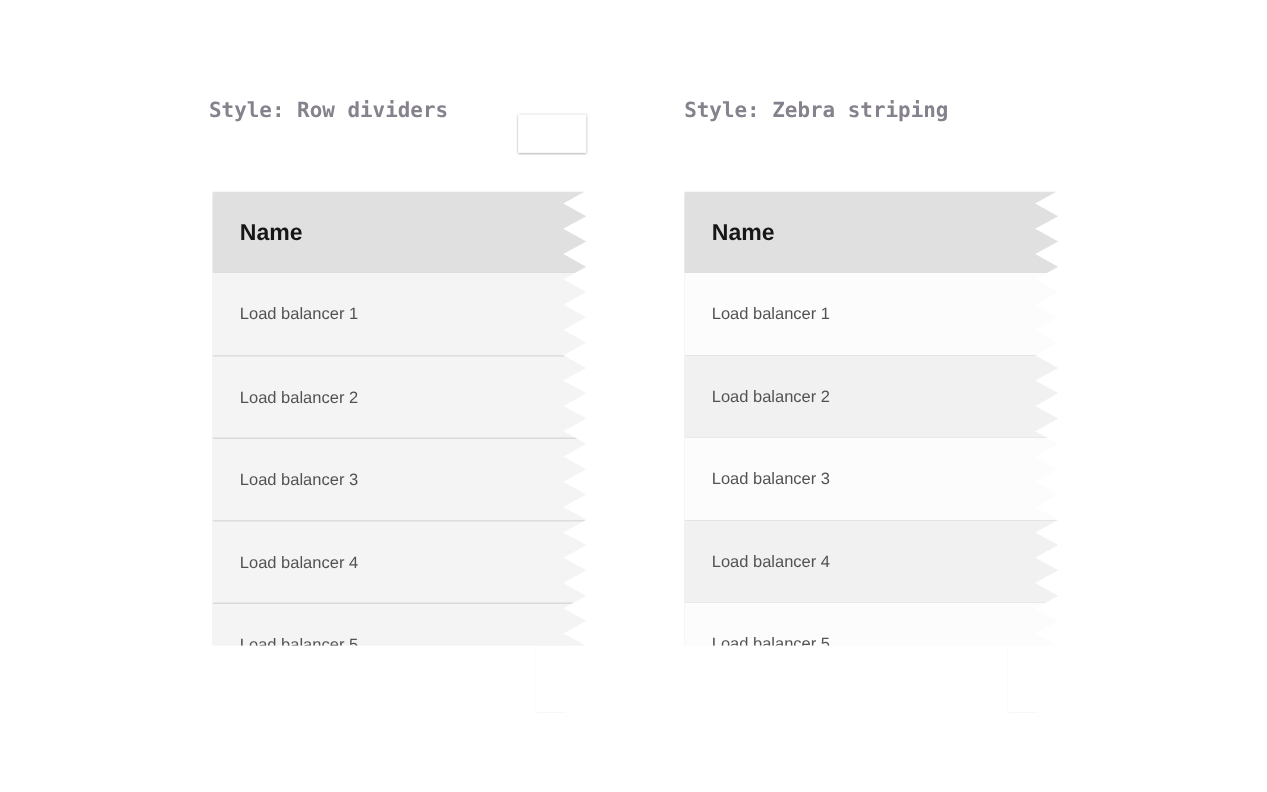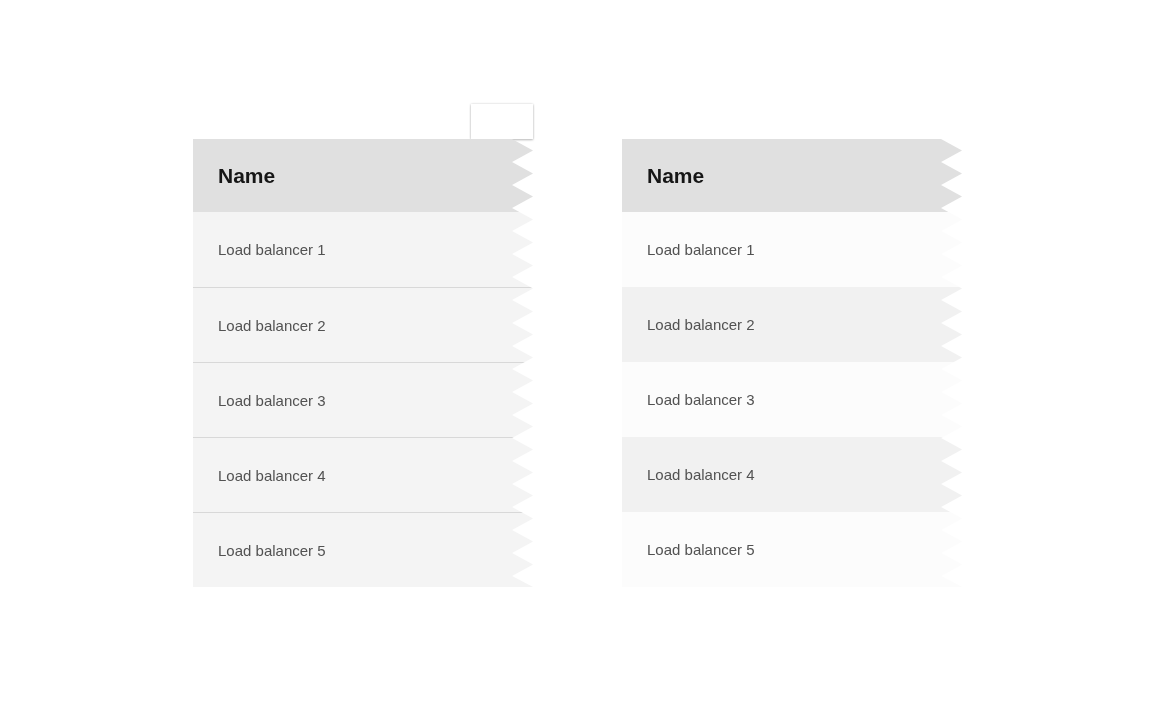--- a/index.html
+++ b/index.html
@@ -37,20 +37,21 @@
     filter: drop-shadow(0 1px 1px rgba(0,0,0,0.22)) drop-shadow(0 0 1px rgba(0,0,0,0.14));
   }
   .torn-table.left  { left: 193px; }
   .torn-table.right { left: 622px; }
 
   .thead {
     height: 73px;
     background: var(--header-bg, #e0e0e0);
     display: flex;
     align-items: center;
+    margin-top: 36px;
   }
   .th {
     padding-left: 25px;
     font-size: 21px;
     font-weight: 700;
     color: var(--header-text, #161616);
   }
   .tr {
     height: 75px;
     display: flex;
@@ -88,20 +89,22 @@
     filter: drop-shadow(0 1px 1px rgba(0,0,0,0.22)) drop-shadow(0 0 1px rgba(0,0,0,0.16));
   }
   .paper-bottom.left  { left: 487px; }
   .paper-bottom.right { left: 916px; }
 </style>
 </head>
 <body>
 
 <div class="canvas">
 
+  <div class="caption left">Style: Row dividers</div>
+  <div class="caption right">Style: Zebra striping</div>
 
   <div class="paper-top"></div>
 
   <div class="torn-table left style-dividers torn" style="clip-path: polygon(0px 0px, 319px 0px, 340px 11.5px, 319px 23px, 340px 34.5px, 319px 46px, 340px 57.5px, 319px 69px, 340px 80.5px, 319px 92px, 340px 103.5px, 319px 115px, 340px 126.5px, 319px 138px, 340px 149.5px, 319px 161px, 340px 172.5px, 319px 184px, 340px 195.5px, 319px 207px, 340px 218.5px, 319px 230px, 340px 241.5px, 319px 253px, 340px 264.5px, 319px 276px, 340px 287.5px, 319px 299px, 340px 310.5px, 319px 322px, 340px 333.5px, 319px 345px, 340px 356.5px, 319px 368px, 340px 379.5px, 319px 391px, 340px 402.5px, 319px 414px, 340px 425.5px, 319px 437px, 340px 448px, 319px 448px, 0px 448px);">
     <div class="thead">
       <span class="th">Name</span>
     </div>
     <div class="tbody">
 
         <div class="tr odd">

